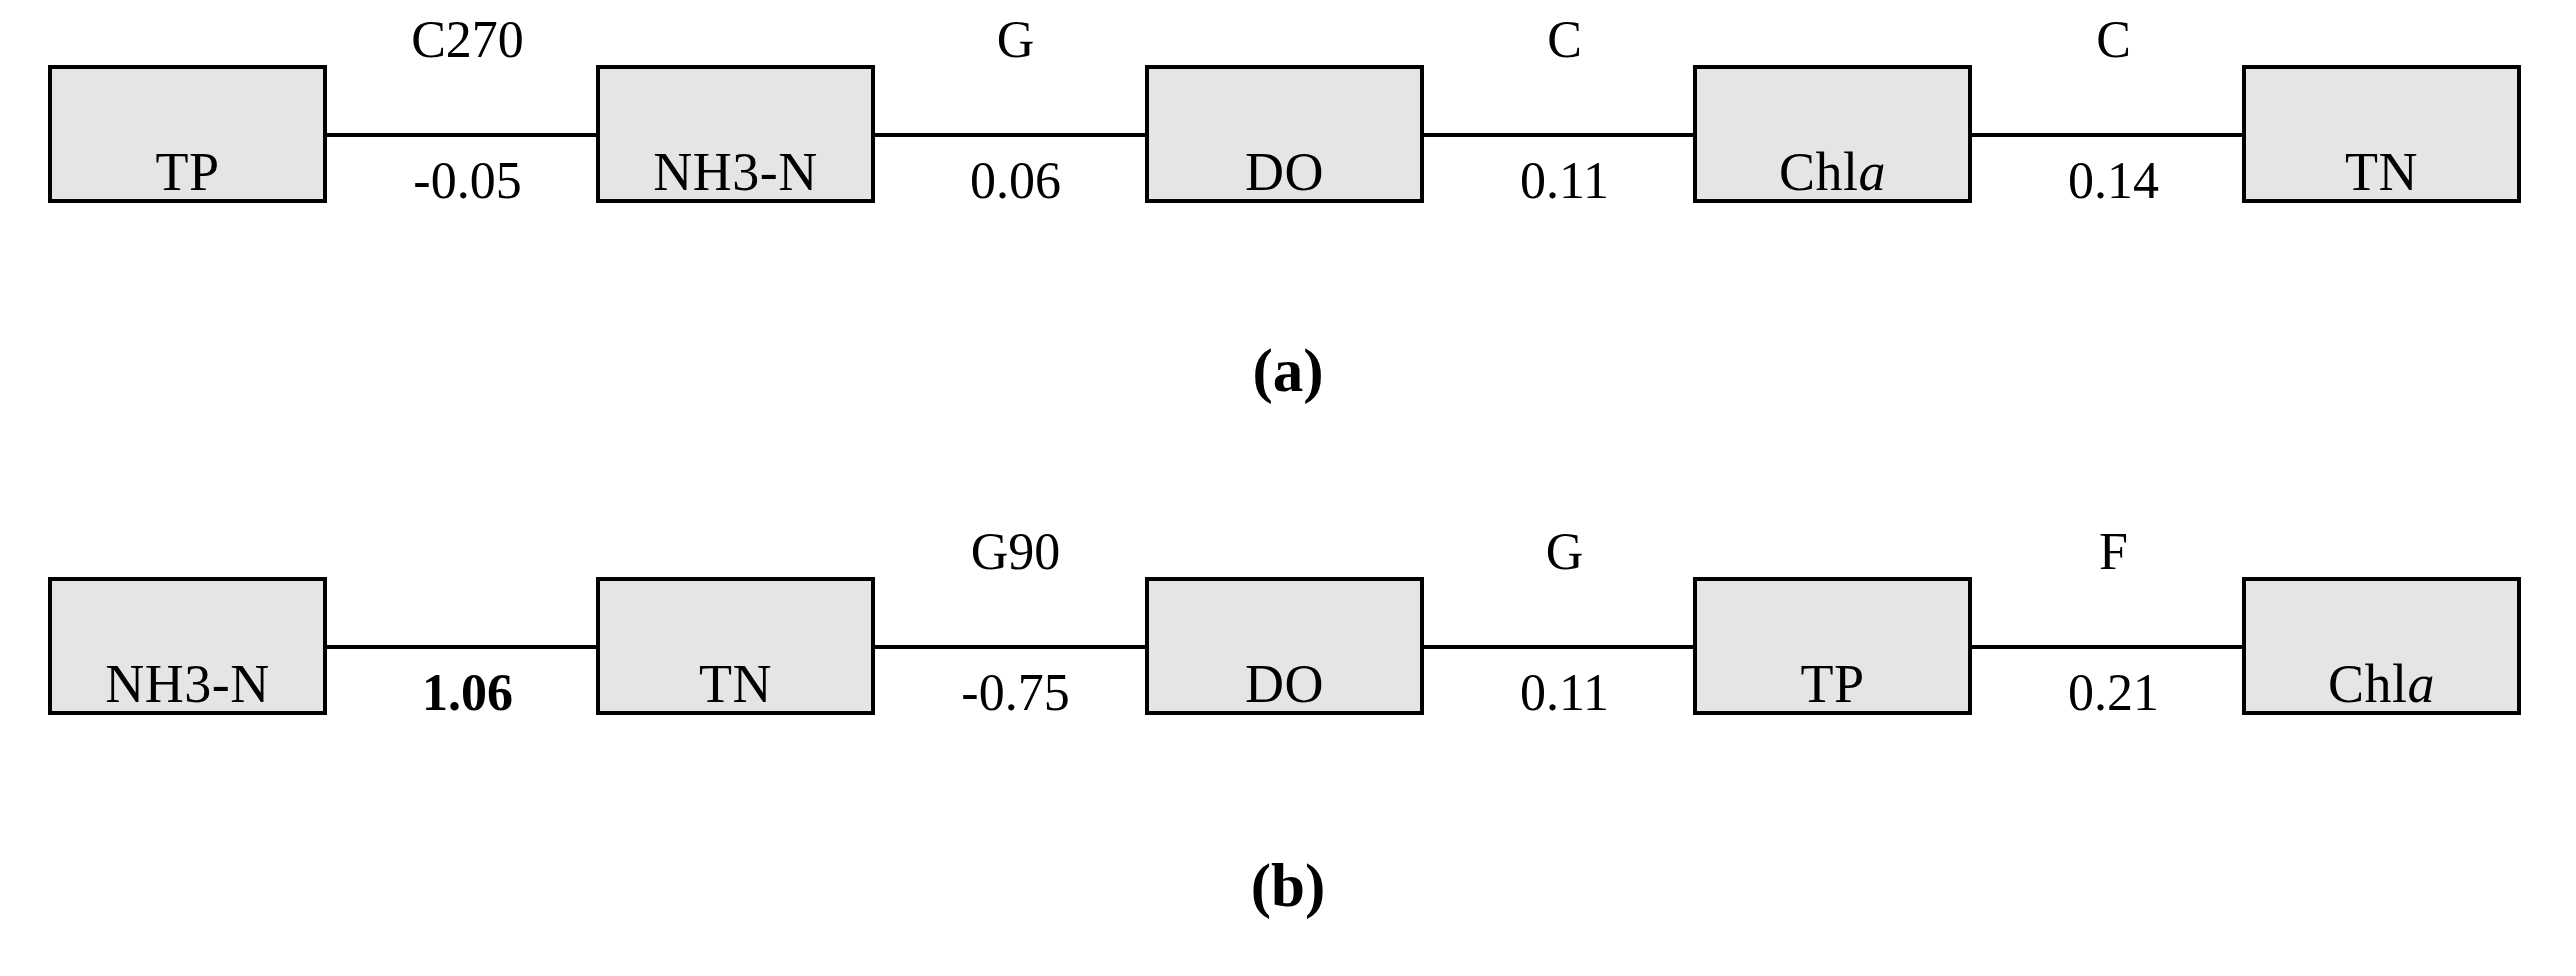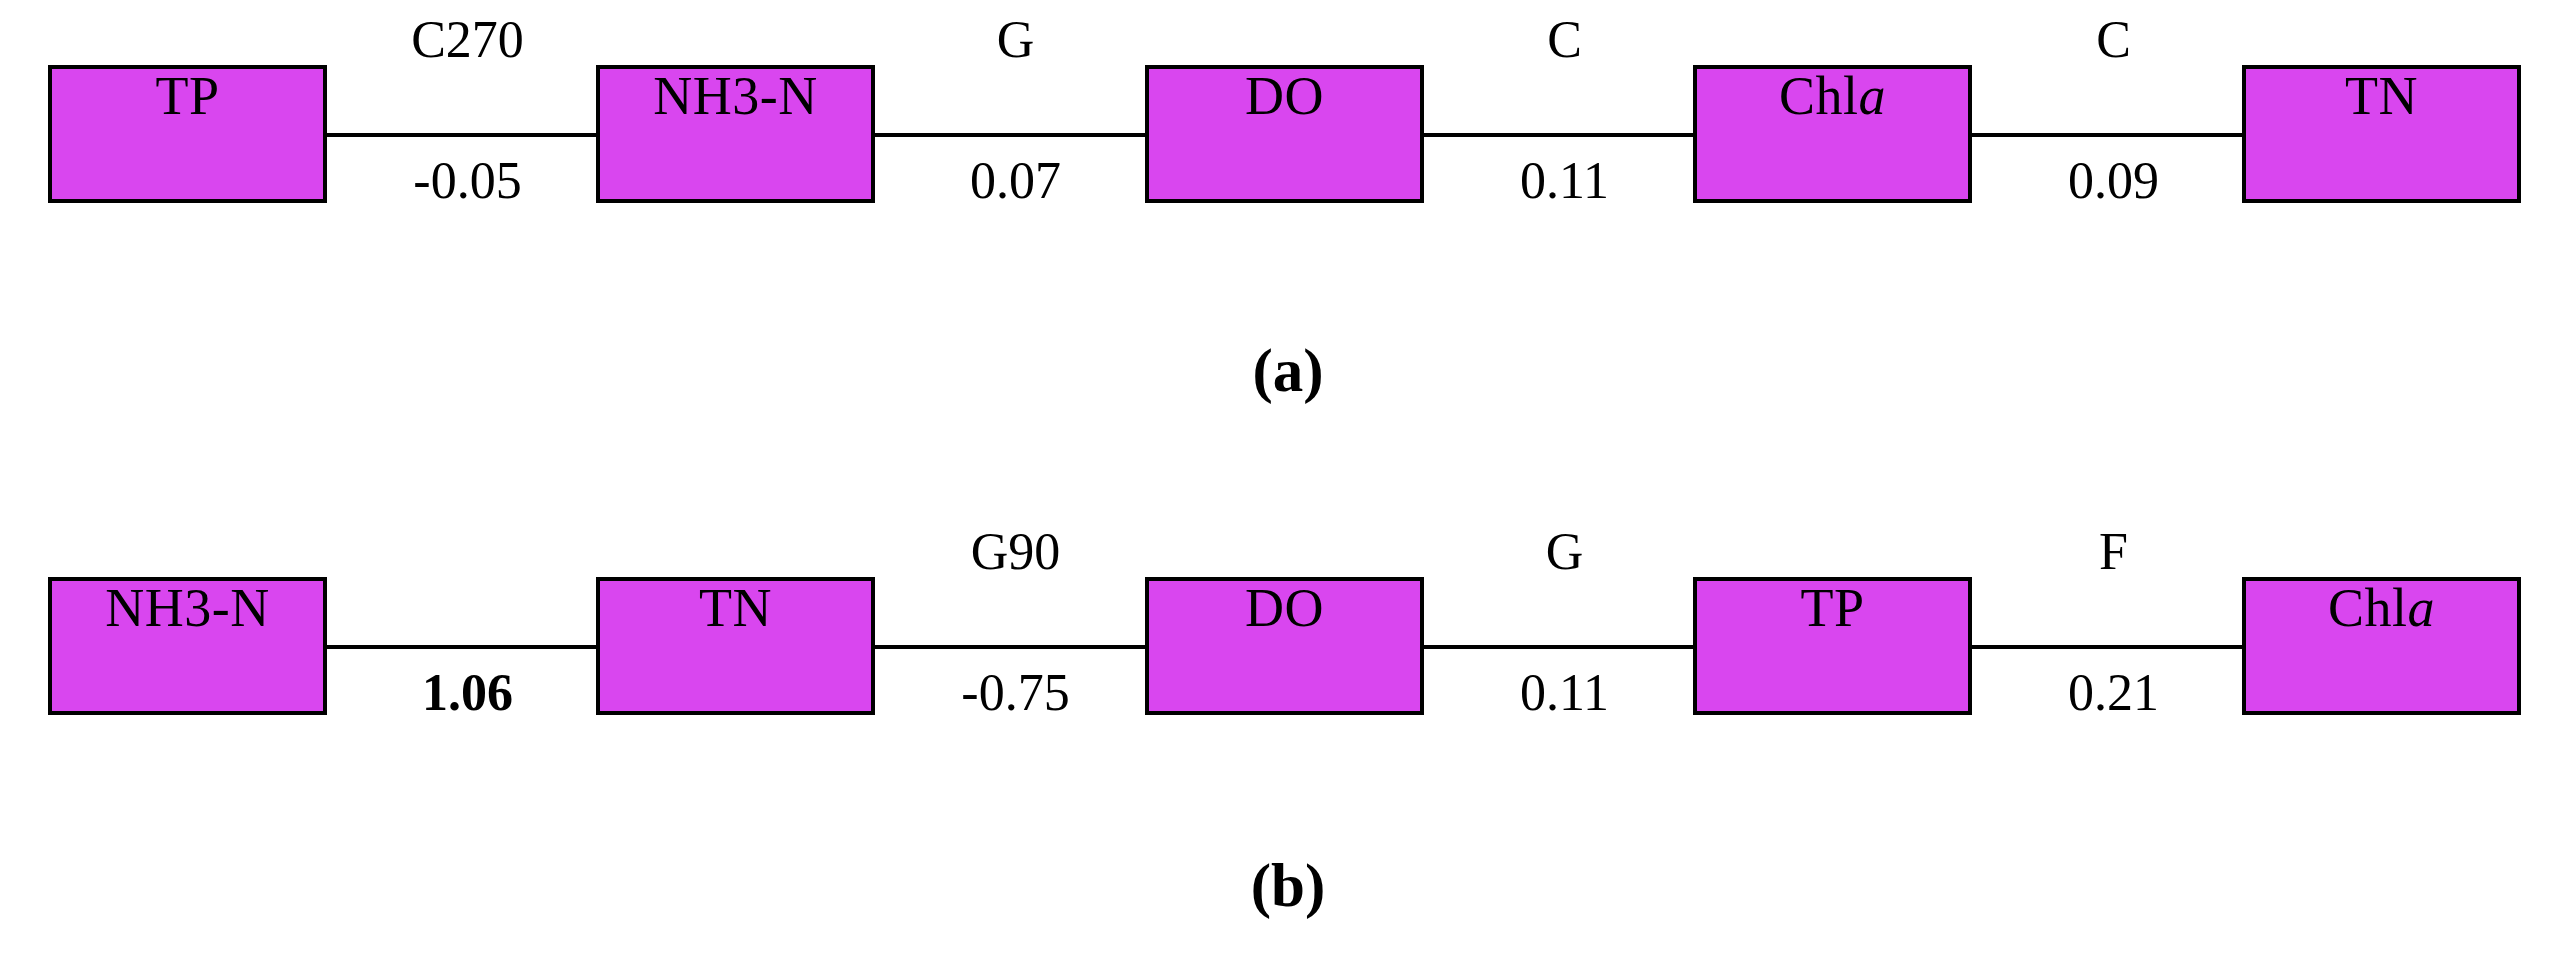--- a/index.html
+++ b/index.html
@@ -35,23 +35,23 @@
   .chain-a { top: 57px; }
   .chain-b { top: 569px; }
 
   
   .node {
     position: absolute;
     width: 279px;
     height: 138px;
     box-sizing: border-box;
     border: 4.8px solid #000000;
-    background: #d946ef;
+    background: #e5e5e5;
     display: flex;
-    align-items: flex-start;
+    align-items: flex-end;
     justify-content: center;
     font-size: 54px;
     line-height: 1;
     letter-spacing: 0.5px;
     white-space: nowrap;
     z-index: 3;
   }
   .node .ital {
     font-style: italic;
   }
@@ -118,27 +118,27 @@
         <span class="ital">a</span>
     </div>
     <div class="node" style="left:2242px; top:7.6px;">
       <span>TN</span>
     </div>
 
     <div class="edge-label edge-top" style="left:315px; top:-43px; width:305px;">C270</div>
     <div class="edge-label edge-bottom" style="left:315px; top:98px; width:305px;">-0.05</div>
 
     <div class="edge-label edge-top" style="left:863px; top:-43px; width:305px;">G</div>
-    <div class="edge-label edge-bottom" style="left:863px; top:98px; width:305px;">0.07</div>
+    <div class="edge-label edge-bottom" style="left:863px; top:98px; width:305px;">0.06</div>
 
     <div class="edge-label edge-top" style="left:1412px; top:-43px; width:305px;">C</div>
     <div class="edge-label edge-bottom" style="left:1412px; top:98px; width:305px;">0.11</div>
 
     <div class="edge-label edge-top" style="left:1961px; top:-43px; width:305px;">C</div>
-    <div class="edge-label edge-bottom" style="left:1961px; top:98px; width:305px;">0.09</div>
+    <div class="edge-label edge-bottom" style="left:1961px; top:98px; width:305px;">0.14</div>
   </div>
 
   <div class="panel-caption caption-a">(a)</div>
 
   <div class="chain chain-b">
 
     <div class="link" style="left:315px; top:76px; width:305px;"></div>
     <div class="link" style="left:863px; top:76px; width:305px;"></div>
     <div class="link" style="left:1412px; top:76px; width:305px;"></div>
     <div class="link" style="left:1961px; top:76px; width:305px;"></div>

